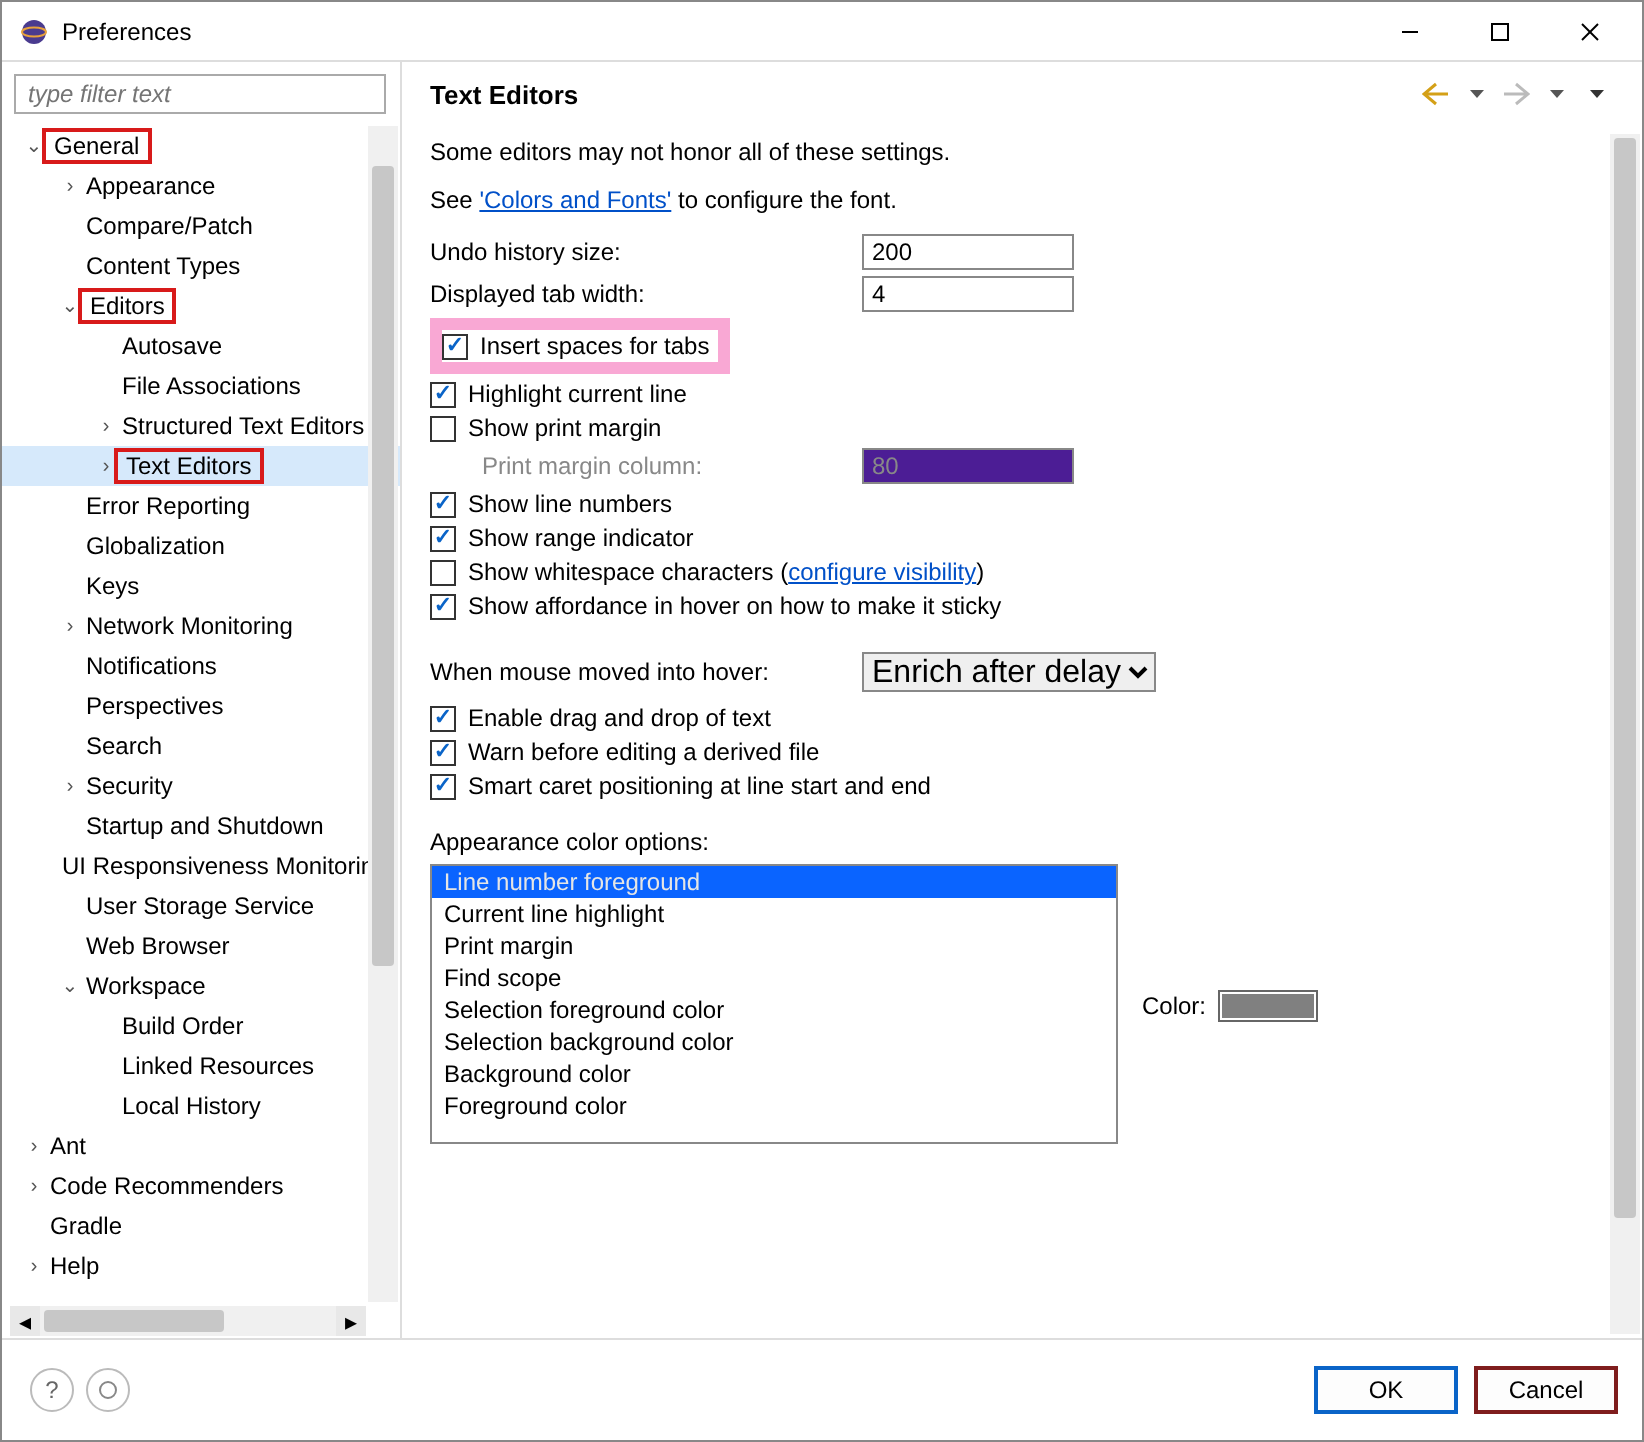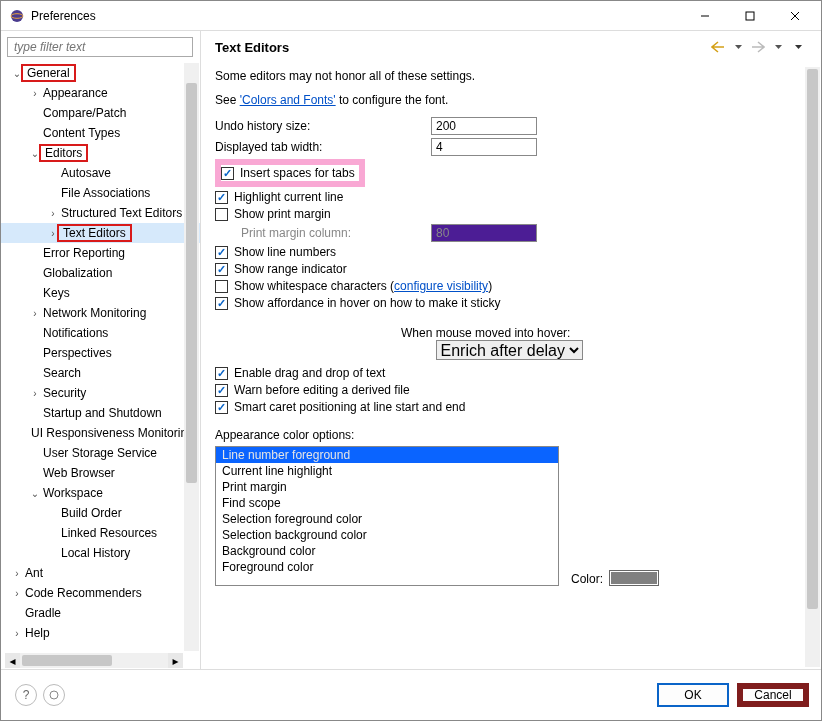--- a/index.html
+++ b/index.html
@@ -126,28 +126,28 @@
 }
 .chk.checked::after { content:"✓"; color:#0a64c8; font-size:11px; line-height:1; font-weight:bold; }
 select.hover-sel { border:1px solid #888; height:20px; font-size:16px; }
 .section-caption { margin-top: 14px; margin-bottom: 4px; }
 .colorlist {
   width: 344px; height: 140px; border:1px solid #888; overflow-y:auto;
 }
 .colorlist .opt { padding: 1px 6px; cursor:default; }
 .colorlist .opt.selected { background:#0a64ff; color:#e5e5e5; }
 .color-picker-row { display:flex; }
-.color-side { padding: 2px 0 0 12px; display:flex; align-items:flex-end; gap:6px; }
+.color-side { padding: 2px 0 0 12px; display:flex; align-items:center; gap:6px; }
 .swatch { width:50px; height:16px; background:#888; border:1px solid #666; box-shadow: inset 0 0 0 1px #fff; }
 .footer {
   height: 50px; border-top:1px solid #ddd; display:flex; align-items:center; padding:0 12px 0 14px;
 }
 .footer .spacer { flex:1; }
 .btn {
-  min-width: 72px; height:24px; border:6px solid #7f1d1d; background:#fdfdfd;
+  min-width: 72px; height:24px; border:2px solid #7f1d1d; background:#fdfdfd;
   display:inline-flex; align-items:center; justify-content:center;
   font-size:12px; margin-left:8px; cursor:default;
 }
 .btn.default { border:2px solid #0a64c8; }
 .help-icon {
   width:22px; height:22px; border:1px solid #bbb; border-radius:50%;
   display:inline-flex; align-items:center; justify-content:center; color:#666; margin-right:6px;
 }
 .redbox-chk { border:6px solid #f9a8d4; display:inline-flex; align-items:center; padding:1px 4px 1px 0; }
 </style>
@@ -388,21 +388,21 @@
         <span class="chk"></span>
         <span>Show whitespace characters (</span>
           <a class="link">configure visibility</a>
           <span>)</span>
       </div>
       <div class="chk-row">
         <span class="chk checked"></span>
         <span>Show affordance in hover on how to make it sticky</span>
       </div>
 
-      <div class="row" style="margin-top:16px;flex-direction:column;">
+      <div class="row" style="margin-top:16px;">
         <span class="lbl">When mouse moved into hover:</span>
         <select class="hover-sel">
           <option>Enrich after delay</option>
         </select>
       </div>
 
       <div class="chk-row" style="margin-top:6px;">
         <span class="chk checked"></span>
         <span>Enable drag and drop of text</span>
       </div>

